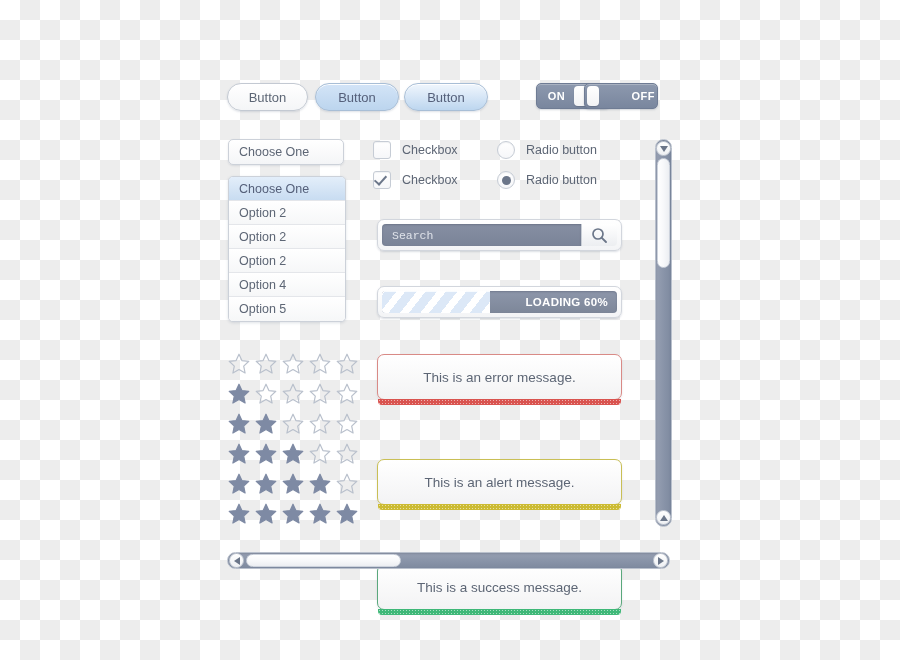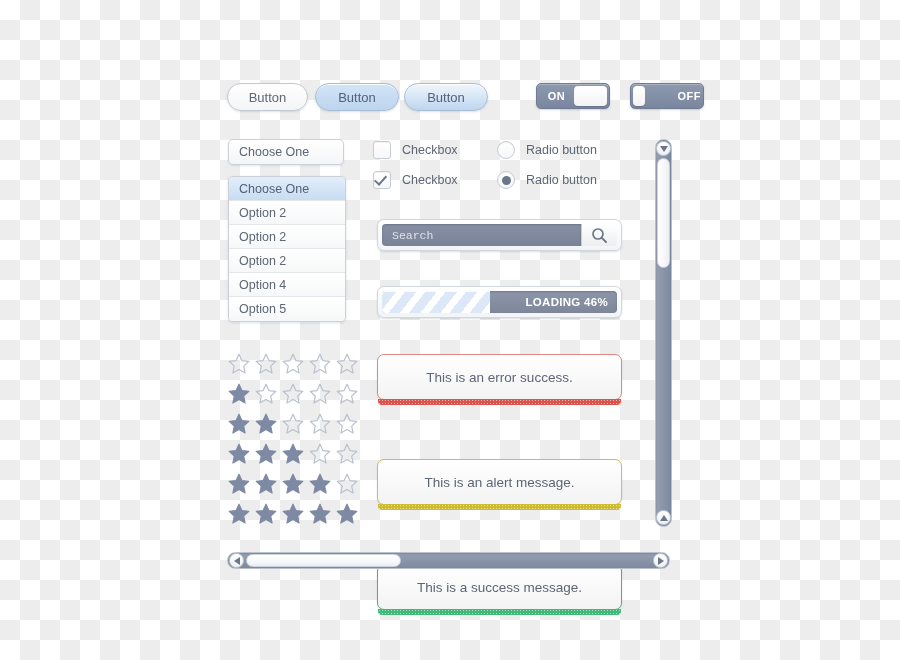--- a/index.html
+++ b/index.html
@@ -377,21 +377,21 @@
     <span>Button</span>
   </div>
   <div class="abs pill-btn pill-active" style="left:404px; top:83px; width:82px;">
     <span>Button</span>
   </div>
 
   <div class="abs toggle" style="left:516px; top:83px;">
     <span class="toggle-label">ON</span>
     <span class="toggle-knob"></span>
   </div>
-  <div class="abs toggle" style="left:610px; top:83px;gap:33px;">
+  <div class="abs toggle" style="left:564px; top:83px;gap:33px;">
     <span class="toggle-knob"></span>
     <span class="toggle-label">OFF</span>
   </div>
 
   <div class="abs select-closed" style="left:228px; top:139px;">
     <span>Choose One</span>
   </div>
 
   <div class="abs select-list" style="left:228px; top:176px;">
     <div class="select-opt sel">
@@ -438,26 +438,26 @@
       <svg width="17" height="17" viewBox="0 0 17 17">
         <circle cx="7" cy="7" r="5" fill="none" stroke="#6b7689" stroke-width="1.7"></circle>
         <line x1="10.8" y1="10.8" x2="15" y2="15" stroke="#6b7689" stroke-width="1.9" stroke-linecap="round"></line>
       </svg>
     </div>
   </div>
 
   <div class="abs prog-wrap" style="left:377px; top:286px;">
     <div class="prog-track">
       <div class="prog-fill" id="prog-fill" style="width: 46%;"></div>
-      <span class="prog-text">LOADING 46%</span>
+      <span class="prog-text">LOADING 60%</span>
     </div>
   </div>
 
   <div class="abs msg msg-error" style="left:377px; top:354px;">
-    <span>This is an error success.</span>
+    <span>This is an error message.</span>
   </div>
   <div class="abs msg msg-alert" style="left:377px; top:413px;">
     <span>This is an alert message.</span>
   </div>
   <div class="abs msg msg-success" style="left:377px; top:472px;">
     <span>This is a success message.</span>
   </div>
 
   <div class="abs" id="stars" style="left:227px; top:352px;">
       <div class="star-row" style="margin-bottom: 6px;">

